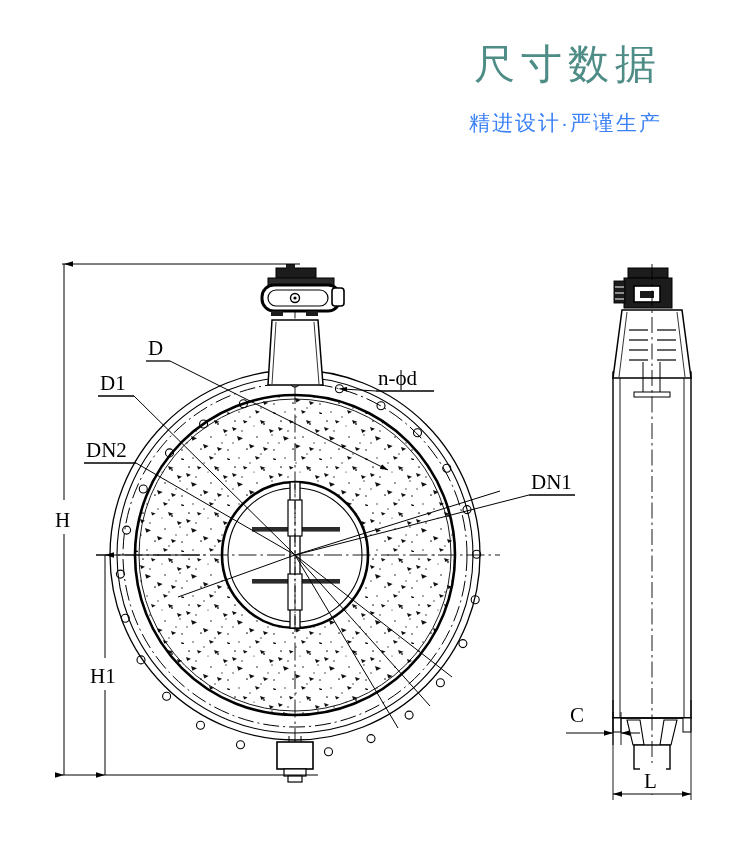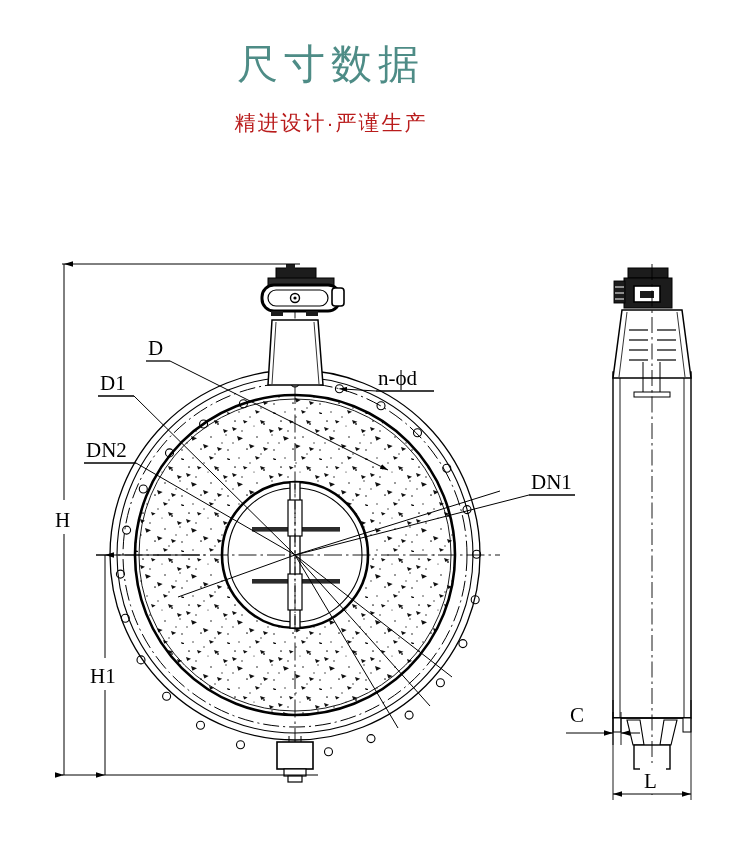--- a/index.html
+++ b/index.html
@@ -18,40 +18,40 @@
     position: relative;
     width: 750px;
     height: 856px;
     background: #ffffff;
   }
   .header {
     position: absolute;
     left: 0;
     top: 0;
     width: 662px;
-    text-align: center;
+    text-align: right;
   }
   .title {
     margin: 0;
     padding-top: 42px;
     font-family: "Liberation Sans", "DejaVu Sans", sans-serif;
     font-size: 41px;
     font-weight: 400;
     letter-spacing: 6px;
     color: #4e8c86;
     line-height: 1.1;
   }
   .subtitle {
     margin: 0;
     padding-top: 22px;
     font-family: "Liberation Sans", "DejaVu Sans", sans-serif;
     font-size: 21px;
     font-weight: 400;
     letter-spacing: 2px;
-    color: #b91c1c;
+    color: #3b82f6;
   }
   #drawing {
     position: absolute;
     left: 0;
     top: 0;
     width: 750px;
     height: 856px;
   }
   svg text.lbl {
     font-family: "Liberation Serif", "DejaVu Serif", serif;

